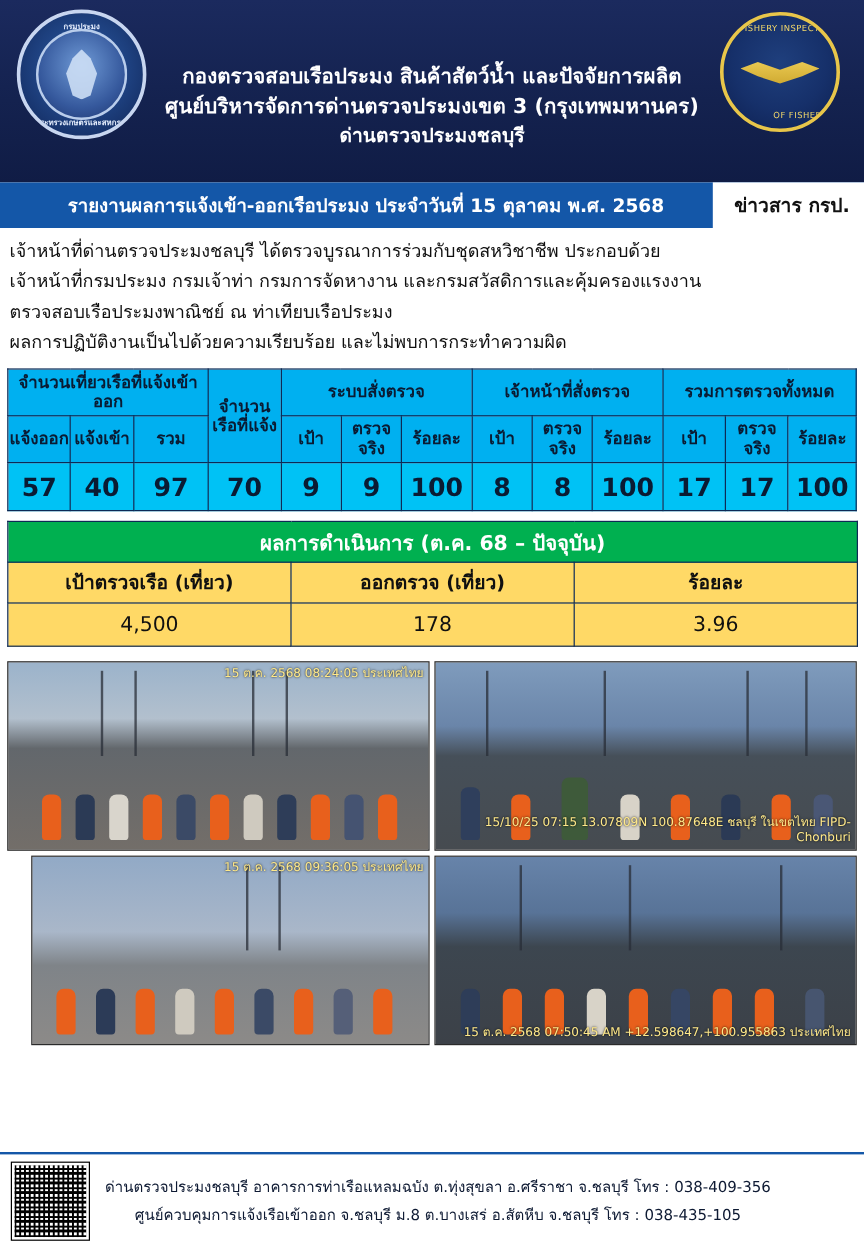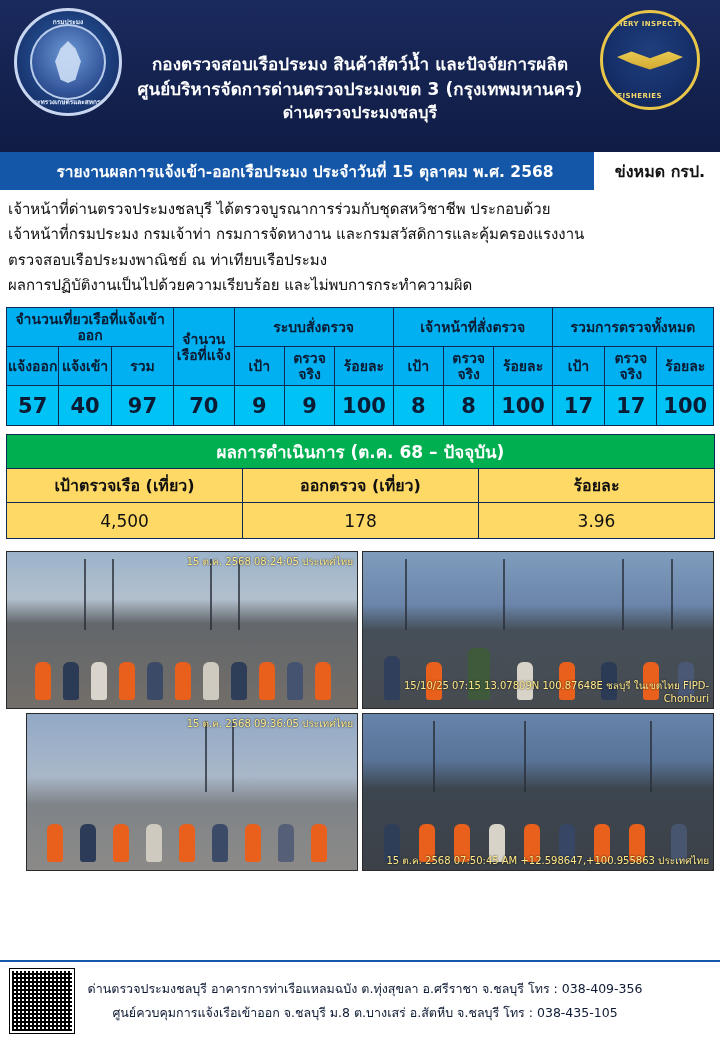--- a/index.html
+++ b/index.html
@@ -81,22 +81,22 @@
     width: 100px; height: 100px;
     border-radius: 50%;
     background: radial-gradient(circle at 50% 42%, #1f3f7d 0%, #16306a 55%, #0e2050 100%);
     border: 3px solid #e8c64a;
     position: relative;
     display: flex; align-items: center; justify-content: center;
     overflow: hidden;
   }
   .logo-right .badge .top-arc, .logo-right .badge .bot-arc {
     position: absolute; left: 0; right: 0;
-    text-align: left; color: #f3d86a;
-    font-size: 7px; font-weight: bold; letter-spacing: .4px;
+    text-align: right; color: #f3d86a;
+    font-size: 7px; font-weight: normal; letter-spacing: .4px;
   }
   .logo-right .badge .top-arc { top: 7px; }
   .logo-right .badge .bot-arc { bottom: 7px; }
   .logo-right .badge .wings {
     width: 66px; height: 30px;
     background: linear-gradient(180deg, #f2d35c, #c9a229);
     clip-path: polygon(0% 40%, 22% 22%, 50% 44%, 78% 22%, 100% 40%, 78% 62%, 50% 82%, 22% 62%);
   }
 
   
@@ -307,21 +307,21 @@
       <div class="badge">
         <div class="top-arc">FISHERY INSPECTION</div>
         <div class="wings"></div>
         <div class="bot-arc">OF FISHERIES</div>
       </div>
     </div>
   </div>
 
   <div class="report-bar">
     <div class="title">รายงานผลการแจ้งเข้า-ออกเรือประมง ประจำวันที่ 15 ตุลาคม พ.ศ. 2568</div>
-    <div class="news-flag">ข่งหมด กรป.</div>
+    <div class="news-flag">ข่าวสาร กรป.</div>
   </div>
 
   <div class="body-text">
     <p>เจ้าหน้าที่ด่านตรวจประมงชลบุรี ได้ตรวจบูรณาการร่วมกับชุดสหวิชาชีพ ประกอบด้วย</p>
     <p>เจ้าหน้าที่กรมประมง กรมเจ้าท่า กรมการจัดหางาน และกรมสวัสดิการและคุ้มครองแรงงาน</p>
     <p>ตรวจสอบเรือประมงพาณิชย์  ณ  ท่าเทียบเรือประมง</p>
     <p>ผลการปฏิบัติงานเป็นไปด้วยความเรียบร้อย  และไม่พบการกระทำความผิด</p>
   </div>
 
   <div class="table-wrap">

